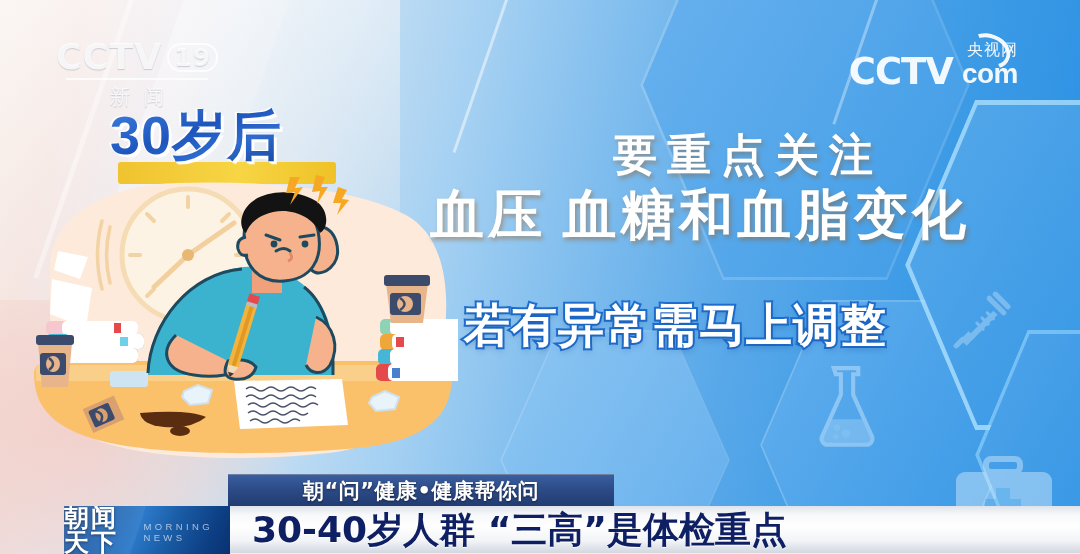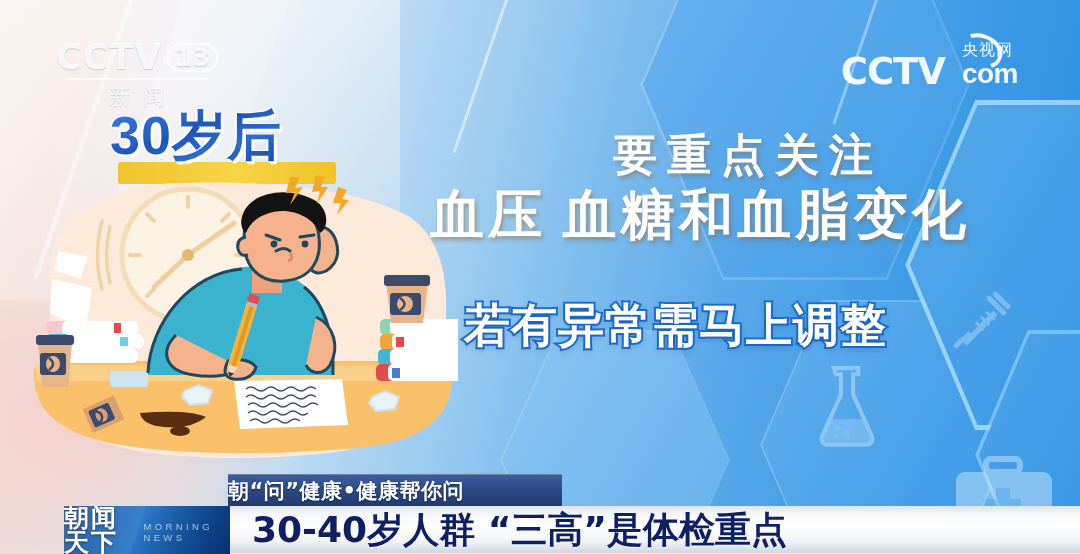--- a/index.html
+++ b/index.html
@@ -108,21 +108,21 @@
   .cctvcom .mark{
     font-family:"DejaVu Sans", sans-serif;
     font-size:37px; font-weight:bold; letter-spacing:-1px; line-height:.9;
   }
   .cctvcom .swoosh{
     position:absolute; left:118px; top:-8px; width:44px; height:34px;
     border:4px solid rgba(255,255,255,.93);
     border-bottom-color:transparent; border-left-color:transparent;
     border-radius:50%; transform:rotate(22deg);
   }
-  .cctvcom .rt{ display:flex; flex-direction:column; line-height:1; margin-left:12px;}
+  .cctvcom .rt{ display:flex; flex-direction:column; line-height:1; margin-left:4px;align-items:flex-end;}
   .cctvcom .cn{ font-size:16px; letter-spacing:1px; margin-bottom:2px; }
   .cctvcom .com{ font-size:28px; font-weight:bold; letter-spacing:-.5px; }
 
   
   .title30{ position:absolute; left:110px; top:108px; }
   .title30 .bar{
     position:absolute; left:8px; top:54px; width:218px; height:22px;
     background:linear-gradient(90deg,#f0c330,#f7d544 55%,#efc227);
     border-radius:3px;
   }
@@ -169,24 +169,24 @@
     font-family:"DejaVu Sans", sans-serif;
     font-size:46px; font-weight:bold; letter-spacing:1px; line-height:1;
     color:#fff;
     -webkit-text-stroke:4px #1f6fd0;
     paint-order:stroke fill;
     text-shadow:0 3px 6px rgba(20,70,140,.35);
   }
 
   
   .subbanner{
-    position:absolute; left:228px; top:474px; width:334px; height:32px;
+    position:absolute; left:228px; top:474px; width:386px; height:32px;
     background:linear-gradient(180deg,#3a5e9e 0%,#2c4a86 48%,#223c72 100%);
     border-top:1px solid rgba(255,255,255,.35);
-    display:flex; align-items:center; justify-content:flex-start;
+    display:flex; align-items:center; justify-content:center;
   }
   .subbanner .t{
     font-family:"DejaVu Sans", sans-serif;
     color:#fff; font-size:21px; font-weight:bold; letter-spacing:.5px;
     text-shadow:0 1px 2px rgba(0,0,0,.5);
   }
   .mainbanner{
     position:absolute; left:64px; top:506px; width:1016px; height:48px;
     background:linear-gradient(180deg,#dfe3e9 0%,#f7f8fa 18%,#ffffff 42%,#f2f4f7 72%,#cfd6de 100%);
     display:flex; align-items:stretch;
@@ -283,21 +283,21 @@
       <rect x="34" y="4" width="34" height="13" rx="5" fill="none" stroke="#e4f4ff" stroke-width="6"></rect>
       <rect x="4" y="17" width="96" height="66" rx="9" fill="#e4f4ff"></rect>
       <rect x="44" y="33" width="14" height="36" fill="#9fd6f6"></rect>
       <rect x="33" y="44" width="36" height="14" fill="#9fd6f6"></rect>
     </svg>
   </div>
 
   <div class="cctv13">
     <div class="row1">
       <span>CCTV</span>
-      <span class="c13">13</span>
+      <span class="c13">19</span>
     </div>
     <div class="rule"></div>
     <div class="row2">新闻</div>
   </div>
 
   <div class="cctvcom">
     <span class="mark">CCTV</span>
     <span class="swoosh"></span>
     <span class="rt">
       <span class="cn">央视网</span>

